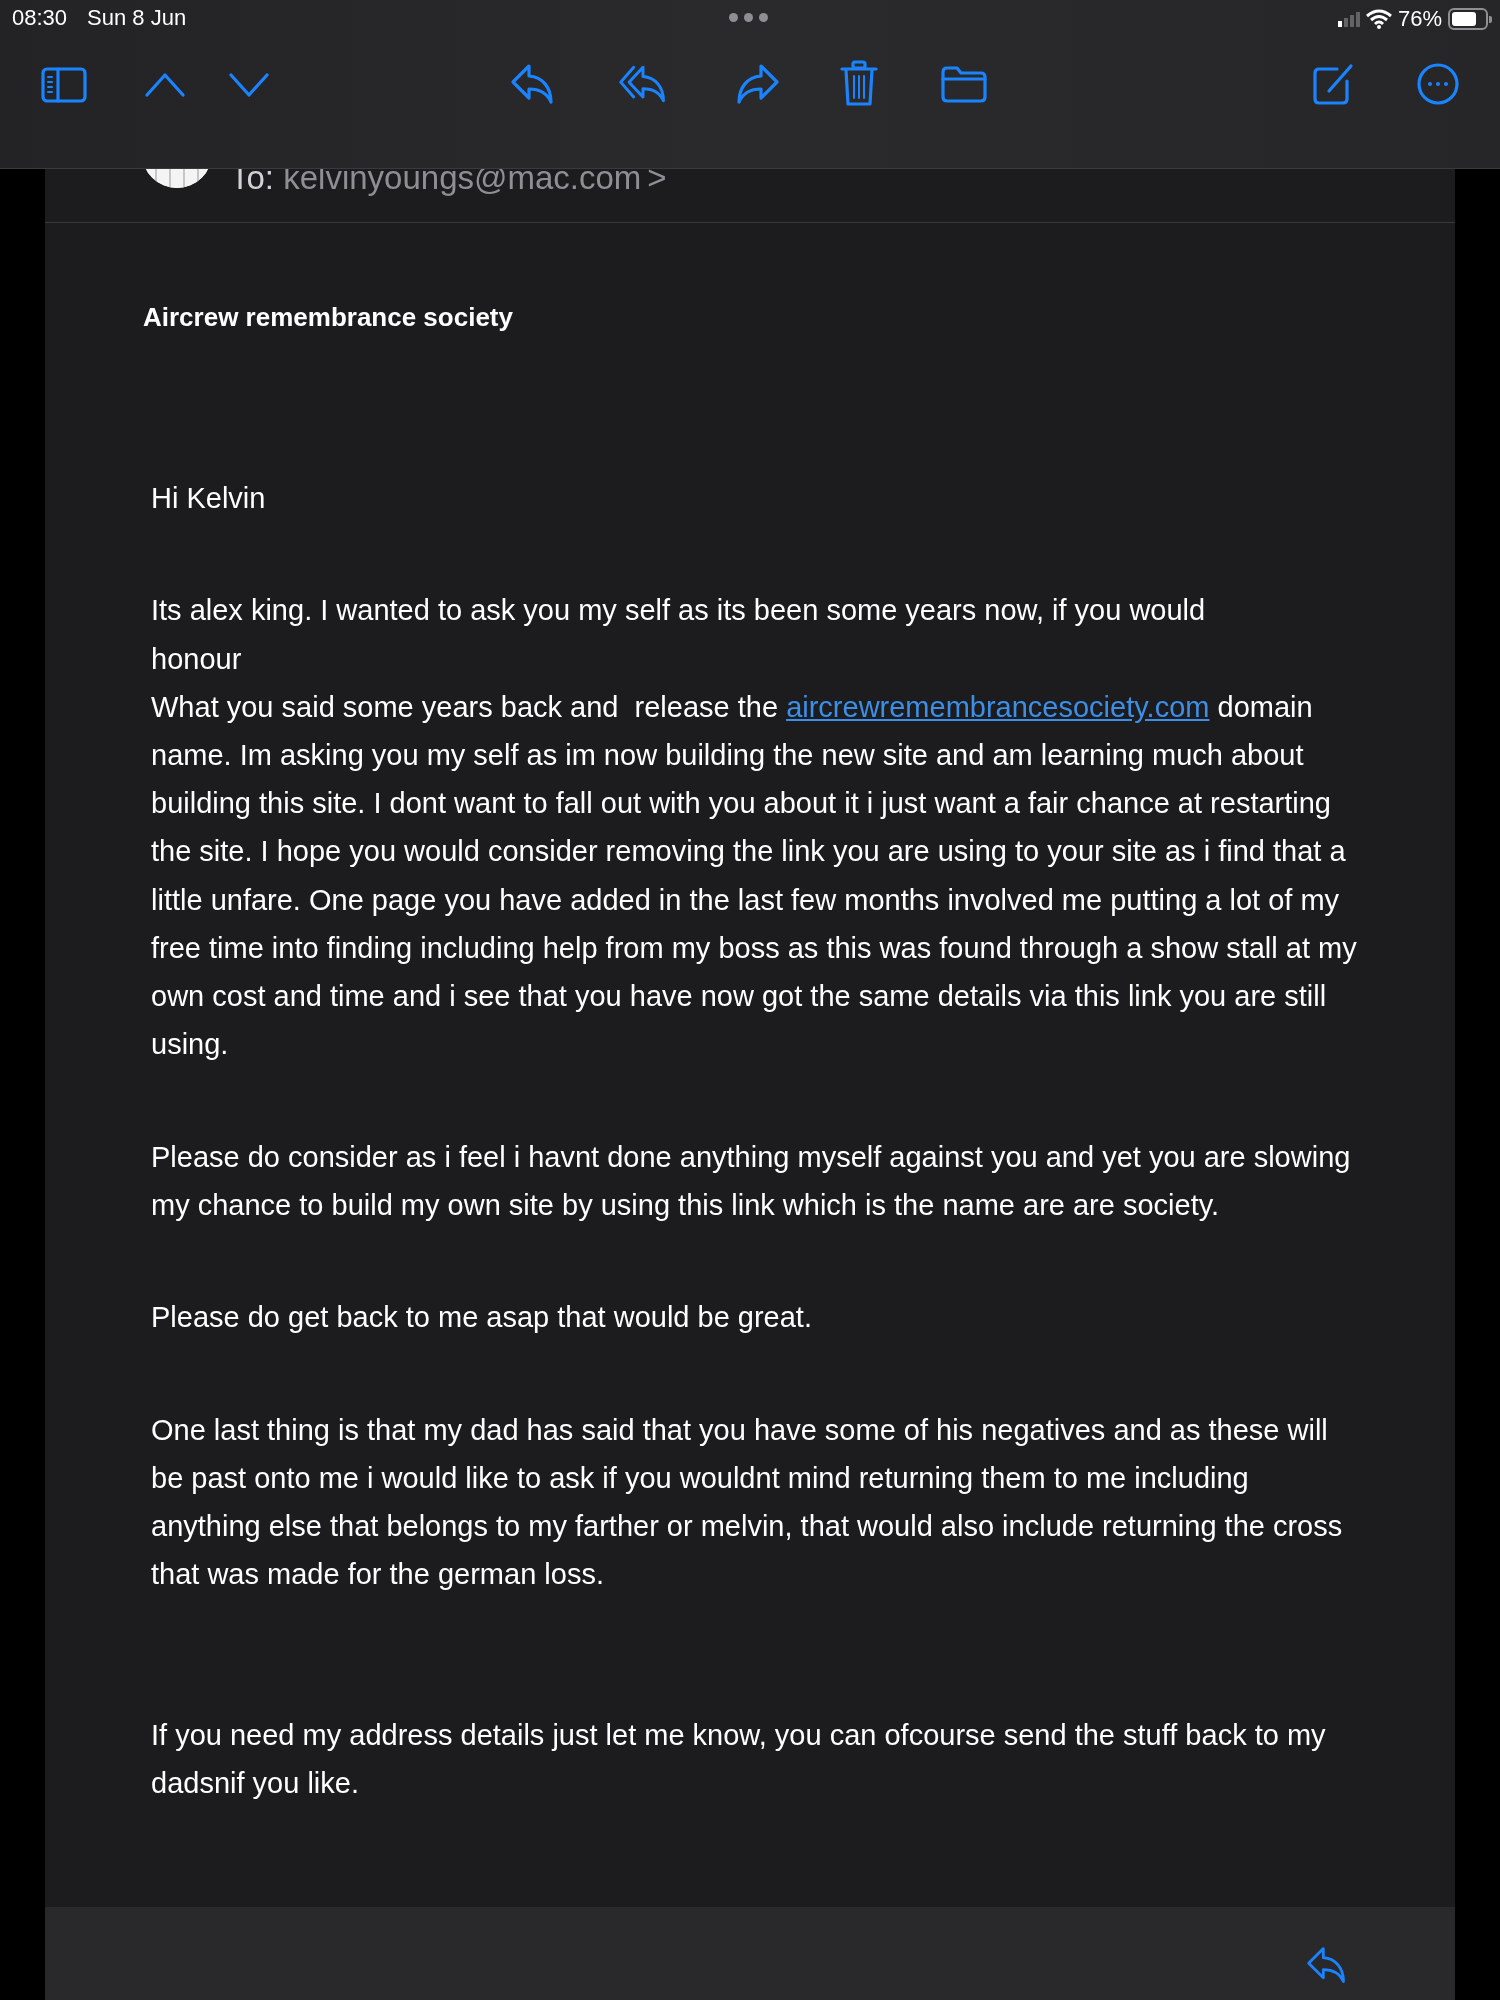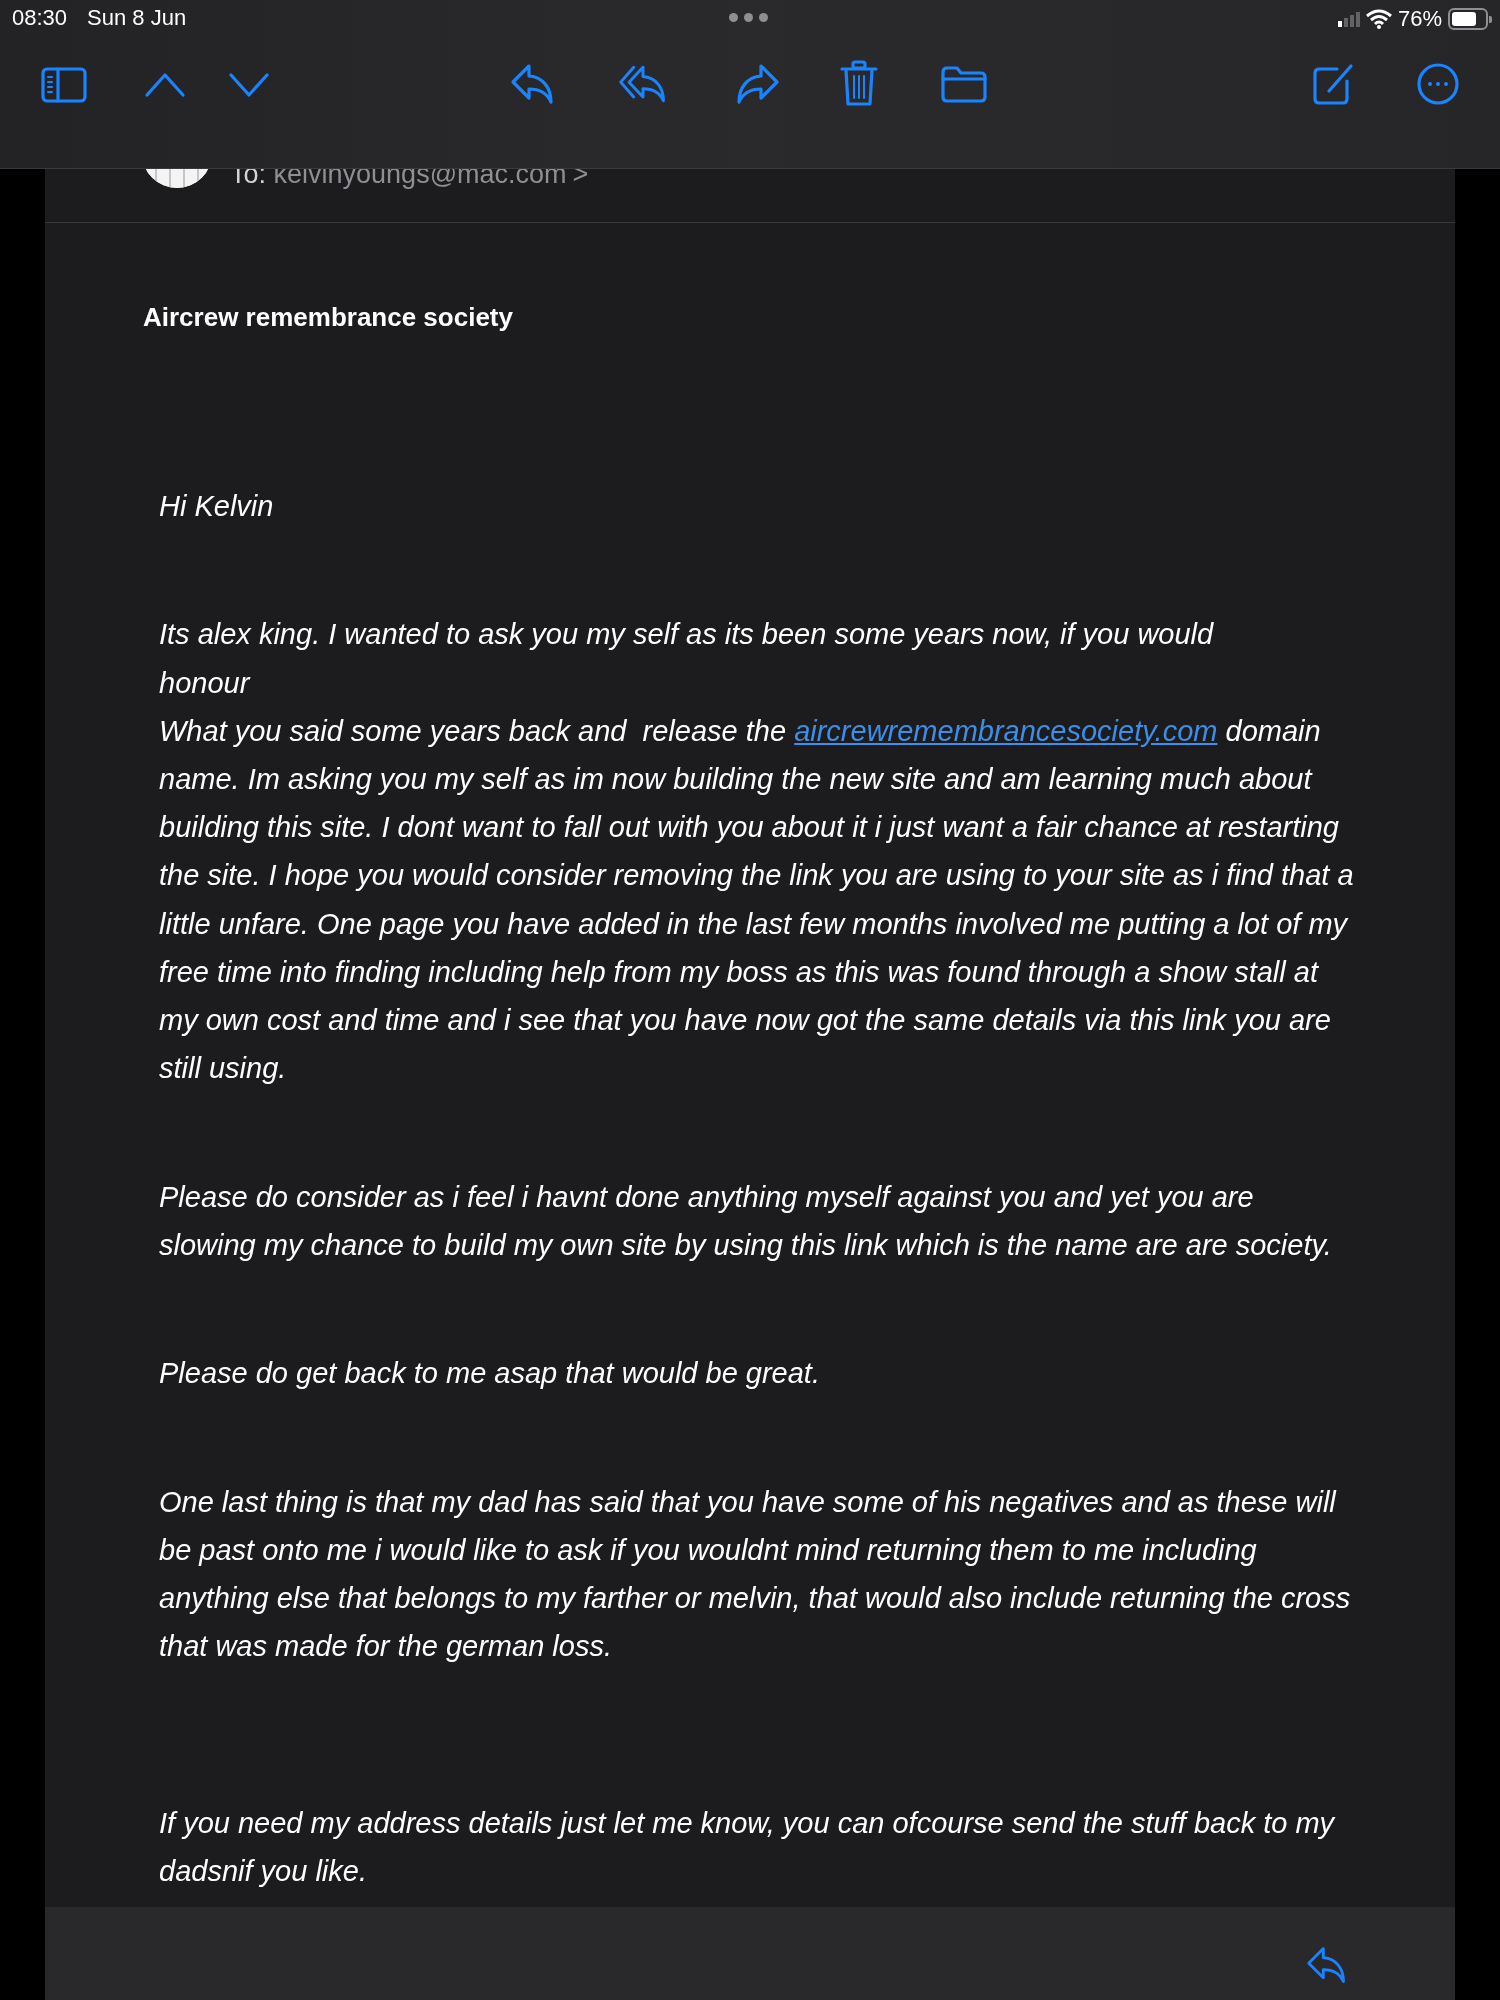--- a/index.html
+++ b/index.html
@@ -70,42 +70,42 @@
       position: absolute; left: 142px; top: 118px;
       width: 70px; height: 70px; border-radius: 50%; overflow: hidden;
       background: #f2f2f2;
     }
     .sender-name {
       position: absolute; left: 230px; top: 116px;
       font-size: 30px; font-weight: bold; color: #ffffff;
     }
     .to-line {
       position: absolute; left: 230px; top: 159px;
-      font-size: 27px; color: #d1d1d6;
+      font-size: 33px; color: #d1d1d6;
     }
     .to-line .addr { color: #8e8e93; }
     .to-line .chev { color: #8e8e93; margin-left: 6px; }
     .date {
       position: absolute; right: 140px; top: 124px;
       font-size: 27px; color: #c2410c;
     }
     .divider {
       position: absolute; left: 45px; top: 222px;
       width: 1410px; height: 1px; background: #38383a;
     }
     .subject {
       position: absolute; left: 143px; top: 302px;
       font-size: 26px; font-weight: bold; color: #ffffff;
     }
     
     .body {
       position: absolute; left: 143px; top: 466px; width: 1230px;
       font-size: 29px; line-height: 48.2px; color: #ffffff;
     }
-    .body p { margin: 16px; font-style: italic; }
+    .body p { margin: 8px; }
     .body .gap { height: 48.2px; }
     .link { color: #3d8ee6; text-decoration: underline; cursor: pointer; }
 
     
     .bottombar {
       position: absolute; left: 45px; top: 1907px;
       width: 1410px; height: 93px; background: #29292b;
     }
     .reply-bottom {
       position: absolute; right: 104px; top: 34px; width: 48px; height: 48px;

